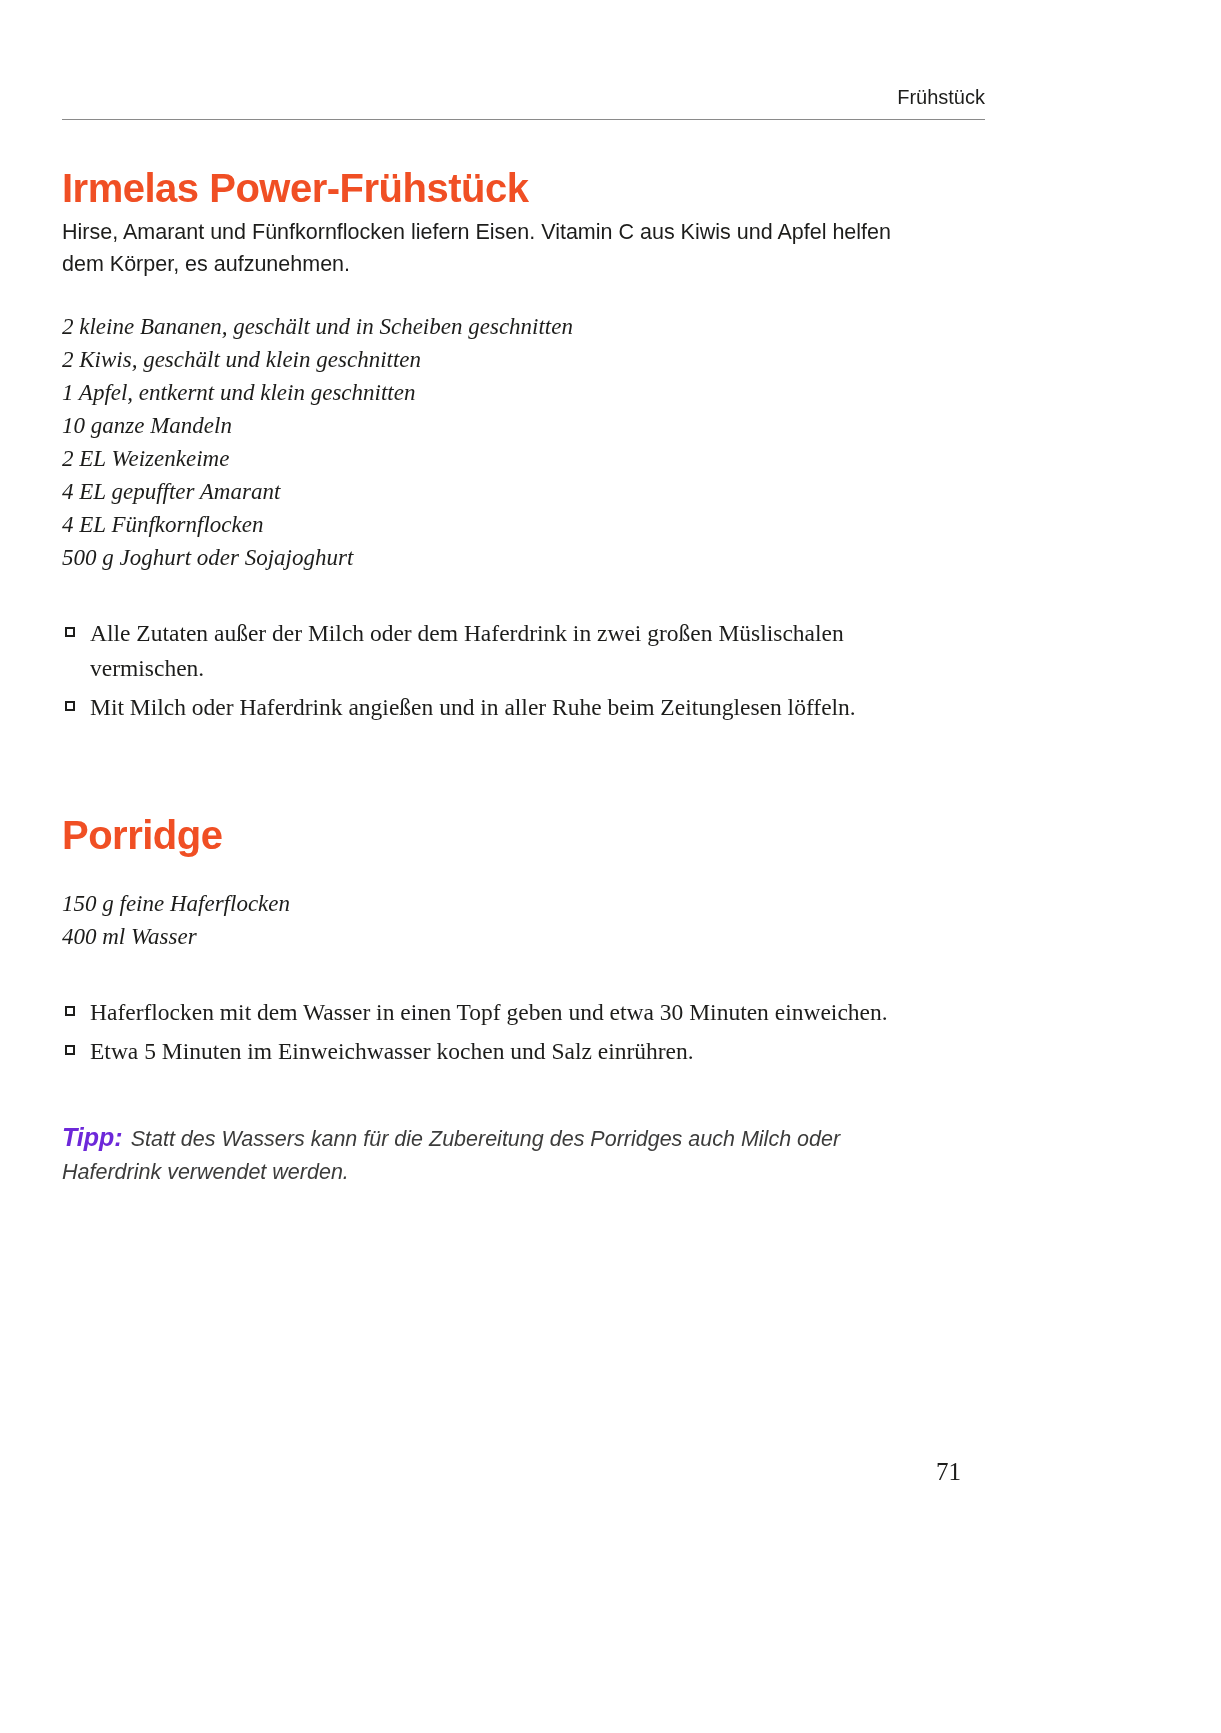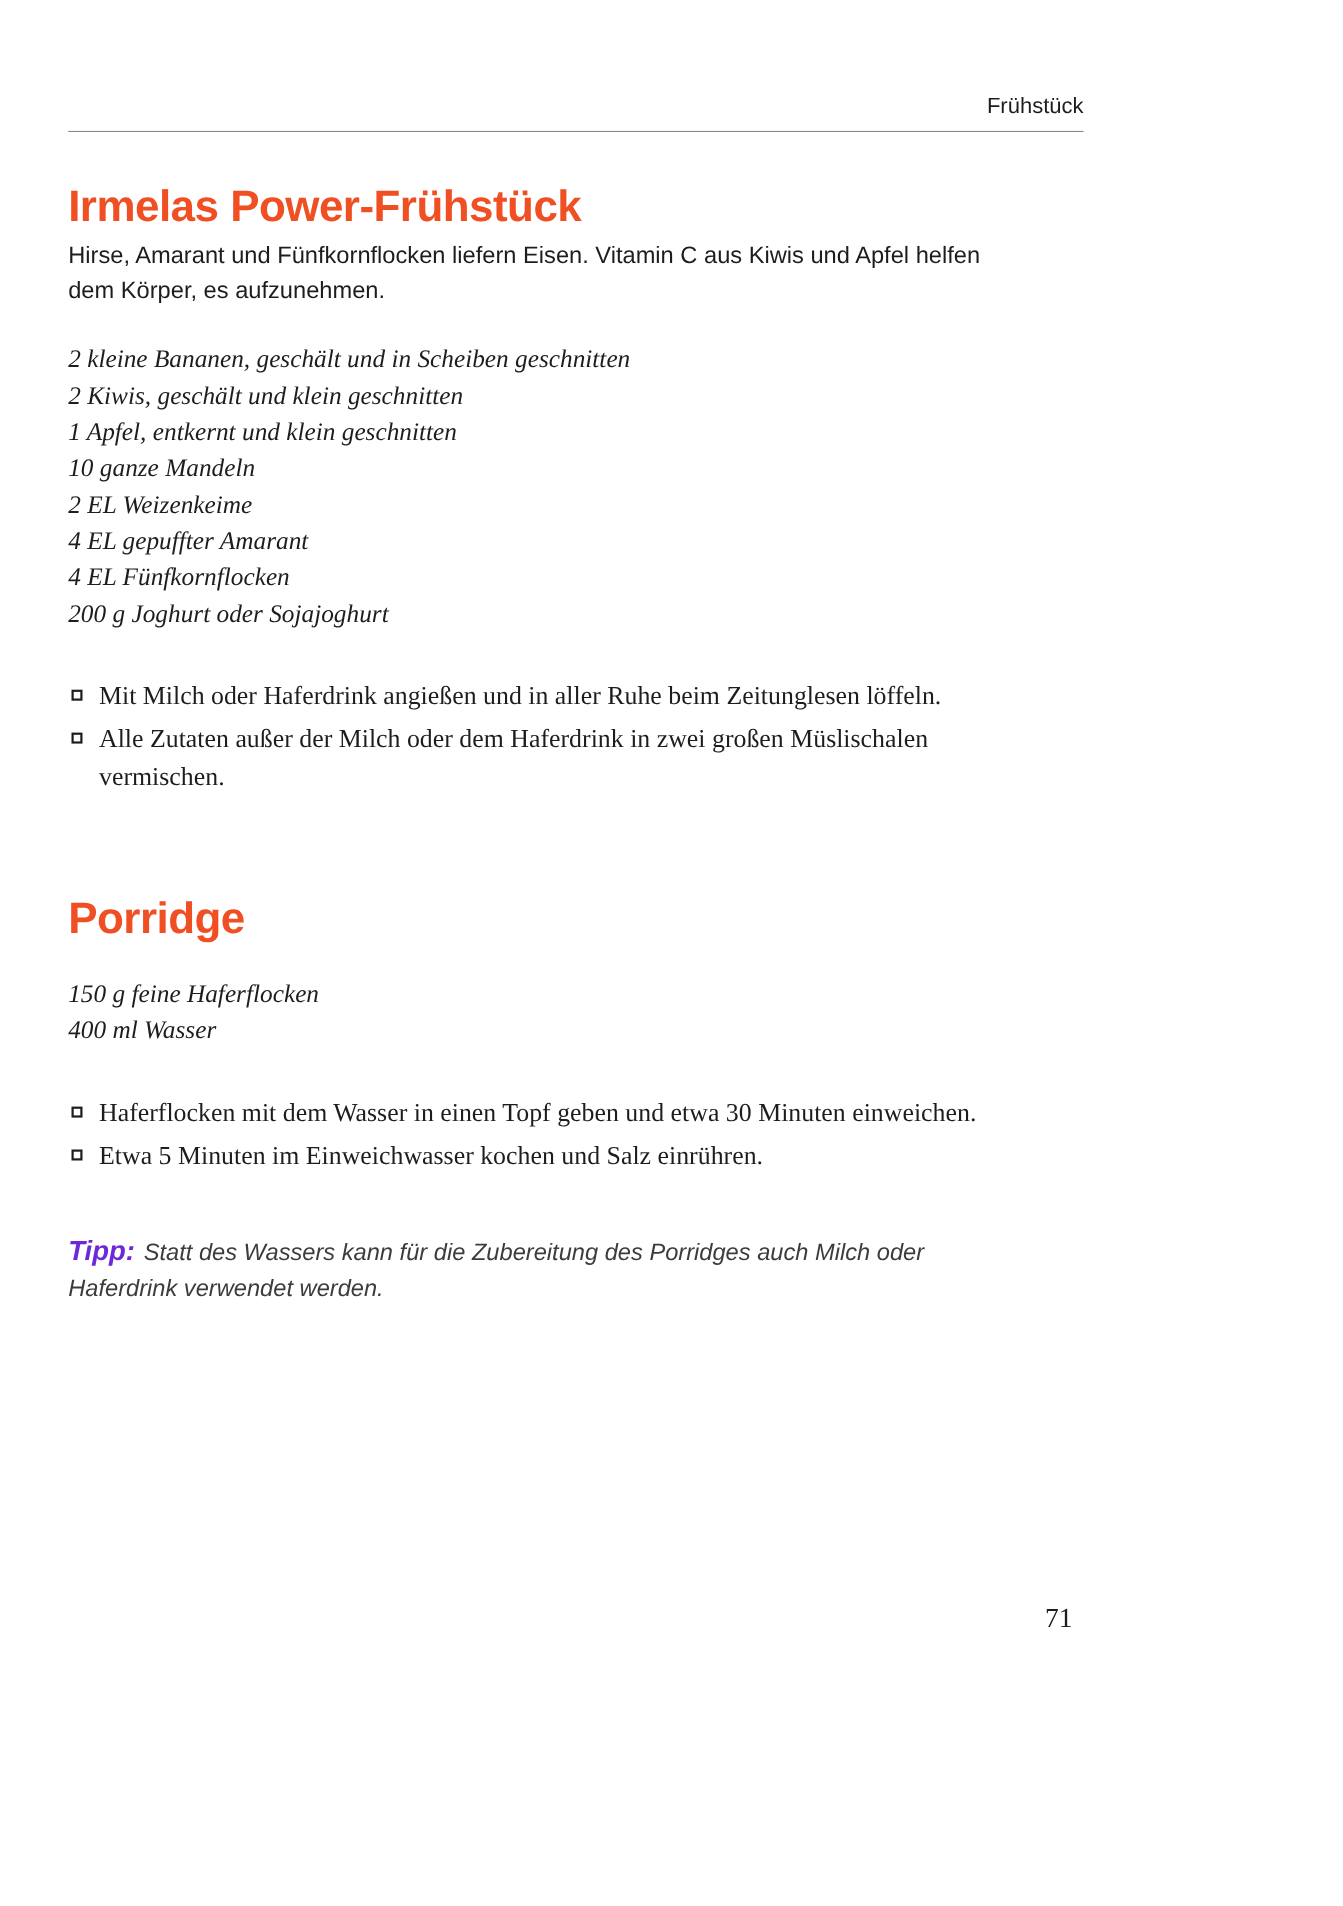--- a/index.html
+++ b/index.html
@@ -102,21 +102,21 @@
     margin-right: 8px;
   }
   .tip .tip-text {
     font-family: "Liberation Sans", sans-serif;
     font-style: italic;
     color: #3c3c3b;
   }
   
   .page-number {
     position: absolute;
-    right: 246px;
+    right: 260px;
     top: 1458px;
     font-family: "Liberation Serif", "DejaVu Serif", serif;
     font-size: 25px;
     color: #1d1d1b;
   }
 </style>
 </head>
 <body>
 
 <div class="page">
@@ -129,31 +129,31 @@
   <p class="recipe-intro">Hirse, Amarant und Fünfkornflocken liefern Eisen. Vitamin C aus Kiwis und Apfel helfen dem Körper, es aufzunehmen.</p>
 
   <div class="ingredients">
       <div class="ingredient">2 kleine Bananen, geschält und in Scheiben geschnitten</div>
       <div class="ingredient">2 Kiwis, geschält und klein geschnitten</div>
       <div class="ingredient">1 Apfel, entkernt und klein geschnitten</div>
       <div class="ingredient">10 ganze Mandeln</div>
       <div class="ingredient">2 EL Weizenkeime</div>
       <div class="ingredient">4 EL gepuffter Amarant</div>
       <div class="ingredient">4 EL Fünfkornflocken</div>
-      <div class="ingredient">200 g Joghurt oder Sojajoghurt</div>
+      <div class="ingredient">500 g Joghurt oder Sojajoghurt</div>
     </div>
 
   <div class="steps">
       <div class="step">
         <span class="bullet"></span>
-        <span class="step-text">Mit Milch oder Haferdrink angießen und in aller Ruhe beim Zeitunglesen löffeln.</span>
+        <span class="step-text">Alle Zutaten außer der Milch oder dem Haferdrink in zwei großen Müslischalen vermischen.</span>
       </div>
       <div class="step">
         <span class="bullet"></span>
-        <span class="step-text">Alle Zutaten außer der Milch oder dem Haferdrink in zwei großen Müslischalen vermischen.</span>
+        <span class="step-text">Mit Milch oder Haferdrink angießen und in aller Ruhe beim Zeitunglesen löffeln.</span>
       </div>
     </div>
 
   <h1 class="recipe-title second">Porridge</h1>
 
 
   <div class="ingredients">
       <div class="ingredient">150 g feine Haferflocken</div>
       <div class="ingredient">400 ml Wasser</div>
     </div>

